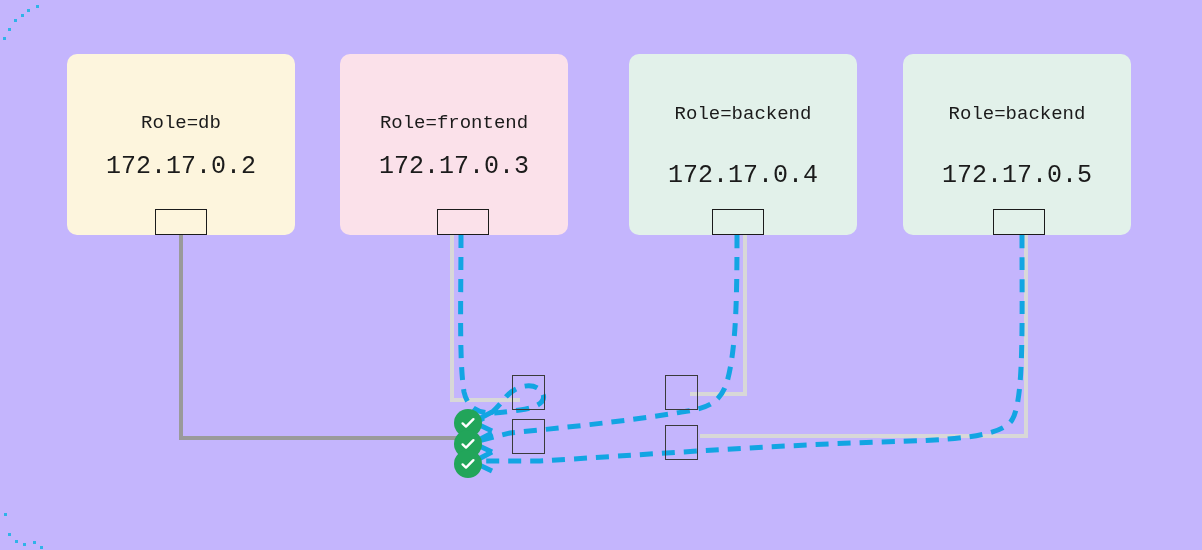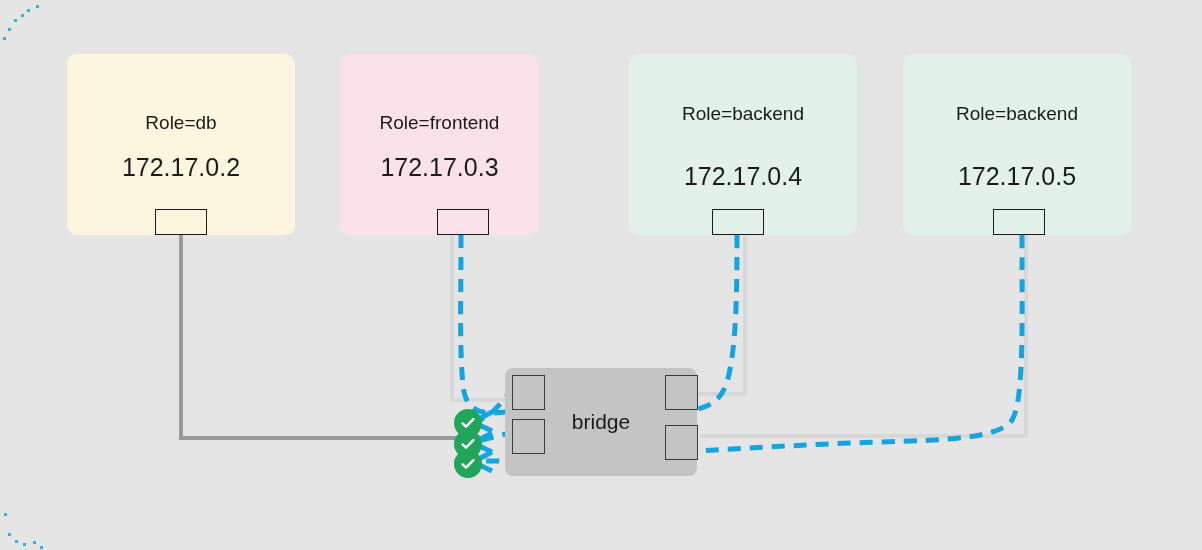--- a/index.html
+++ b/index.html
@@ -10,21 +10,22 @@
   body {
     width: 1202px;
     height: 550px;
     overflow: hidden;
     font-family: "Liberation Sans", sans-serif;
   }
   #canvas {
     position: relative;
     width: 1202px;
     height: 550px;
-    background: #e5e5e5;
+    background: #c4b5fd;
+    font-family: Liberation Mono, monospace;
   }
   #wiring {
     position: absolute;
     left: 0;
     top: 0;
     width: 1202px;
     height: 550px;
   }
   .node {
     position: absolute;
@@ -120,44 +121,41 @@
     <path d="M 492 452 L 473 462 L 492 471" fill="none" stroke="#12a5e3" stroke-width="5" stroke-linejoin="miter"></path>
   </svg>
 
   <div class="node" id="node-0" style="left:67px; top:54px; width:228px; height:181px; background:#fdf5dd;">
     <div class="node-title">Role=db</div>
     <div style="height:22px"></div>
     <div class="node-ip">172.17.0.2</div>
   </div>
   <div class="node-port" style="left:155px; top:209px; width:52px; height:26px;"></div>
 
-  <div class="node" id="node-1" style="left:340px; top:54px; width:199px; height:181px; background:#fbe1ea;">
+  <div class="node" id="node-1" style="left:340px; top:54px; width:228px; height:181px; background:#fbe1ea;">
     <div class="node-title">Role=frontend</div>
     <div style="height:22px"></div>
     <div class="node-ip">172.17.0.3</div>
   </div>
   <div class="node-port" style="left:437px; top:209px; width:52px; height:26px;"></div>
 
   <div class="node" id="node-2" style="left:629px; top:54px; width:228px; height:181px; background:#e2f1ea;">
     <div class="node-title">Role=backend</div>
     <div style="height:40px"></div>
     <div class="node-ip">172.17.0.4</div>
   </div>
   <div class="node-port" style="left:712px; top:209px; width:52px; height:26px;"></div>
 
   <div class="node" id="node-3" style="left:903px; top:54px; width:228px; height:181px; background:#e2f1ea;">
     <div class="node-title">Role=backend</div>
     <div style="height:40px"></div>
     <div class="node-ip">172.17.0.5</div>
   </div>
   <div class="node-port" style="left:993px; top:209px; width:52px; height:26px;"></div>
 
-  <div class="bridge" style="left:505px; top:368px; width:192px; height:108px; background:#c4c4c4;">
-    <span class="bridge-label">bridge</span>
-  </div>
   <div class="bridge-port" style="left:512px; top:375px; width:33px; height:35px;"></div>
   <div class="bridge-port" style="left:512px; top:419px; width:33px; height:35px;"></div>
   <div class="bridge-port" style="left:665px; top:375px; width:33px; height:35px;"></div>
   <div class="bridge-port" style="left:665px; top:425px; width:33px; height:35px;"></div>
 
   <div class="badge" style="left:454px; top:409px; width:28px; height:28px; background:#22a55a;">
     <span>
       <svg width="18" height="18" viewBox="0 0 18 18">
         <path d="M3.6 9.4 L7 12.6 L14.4 5.2" fill="none" stroke="#ffffff" stroke-width="2.4" stroke-linecap="round" stroke-linejoin="round"></path>
       </svg>

